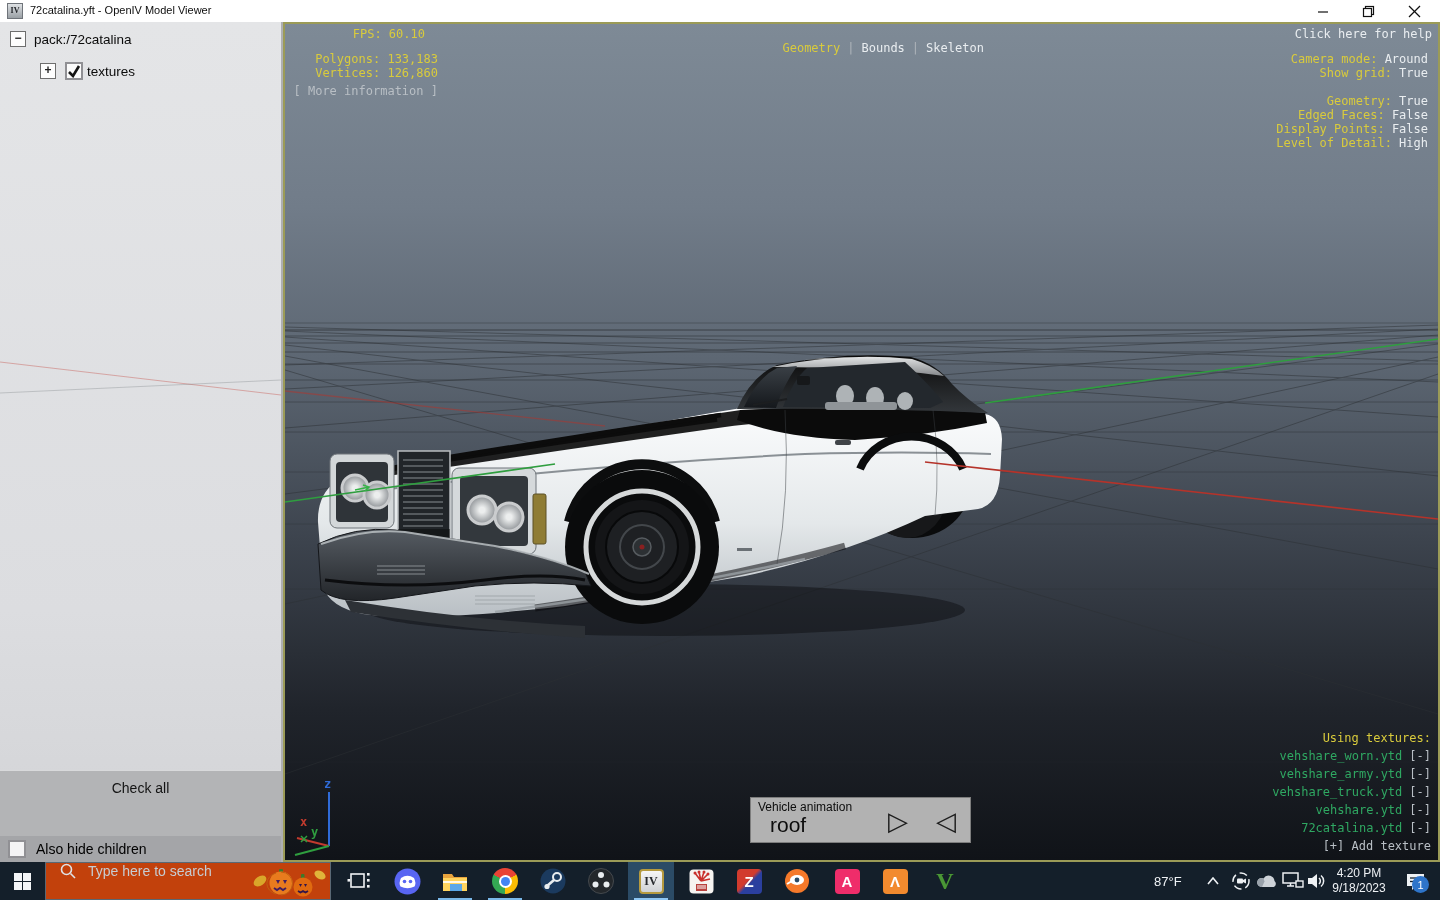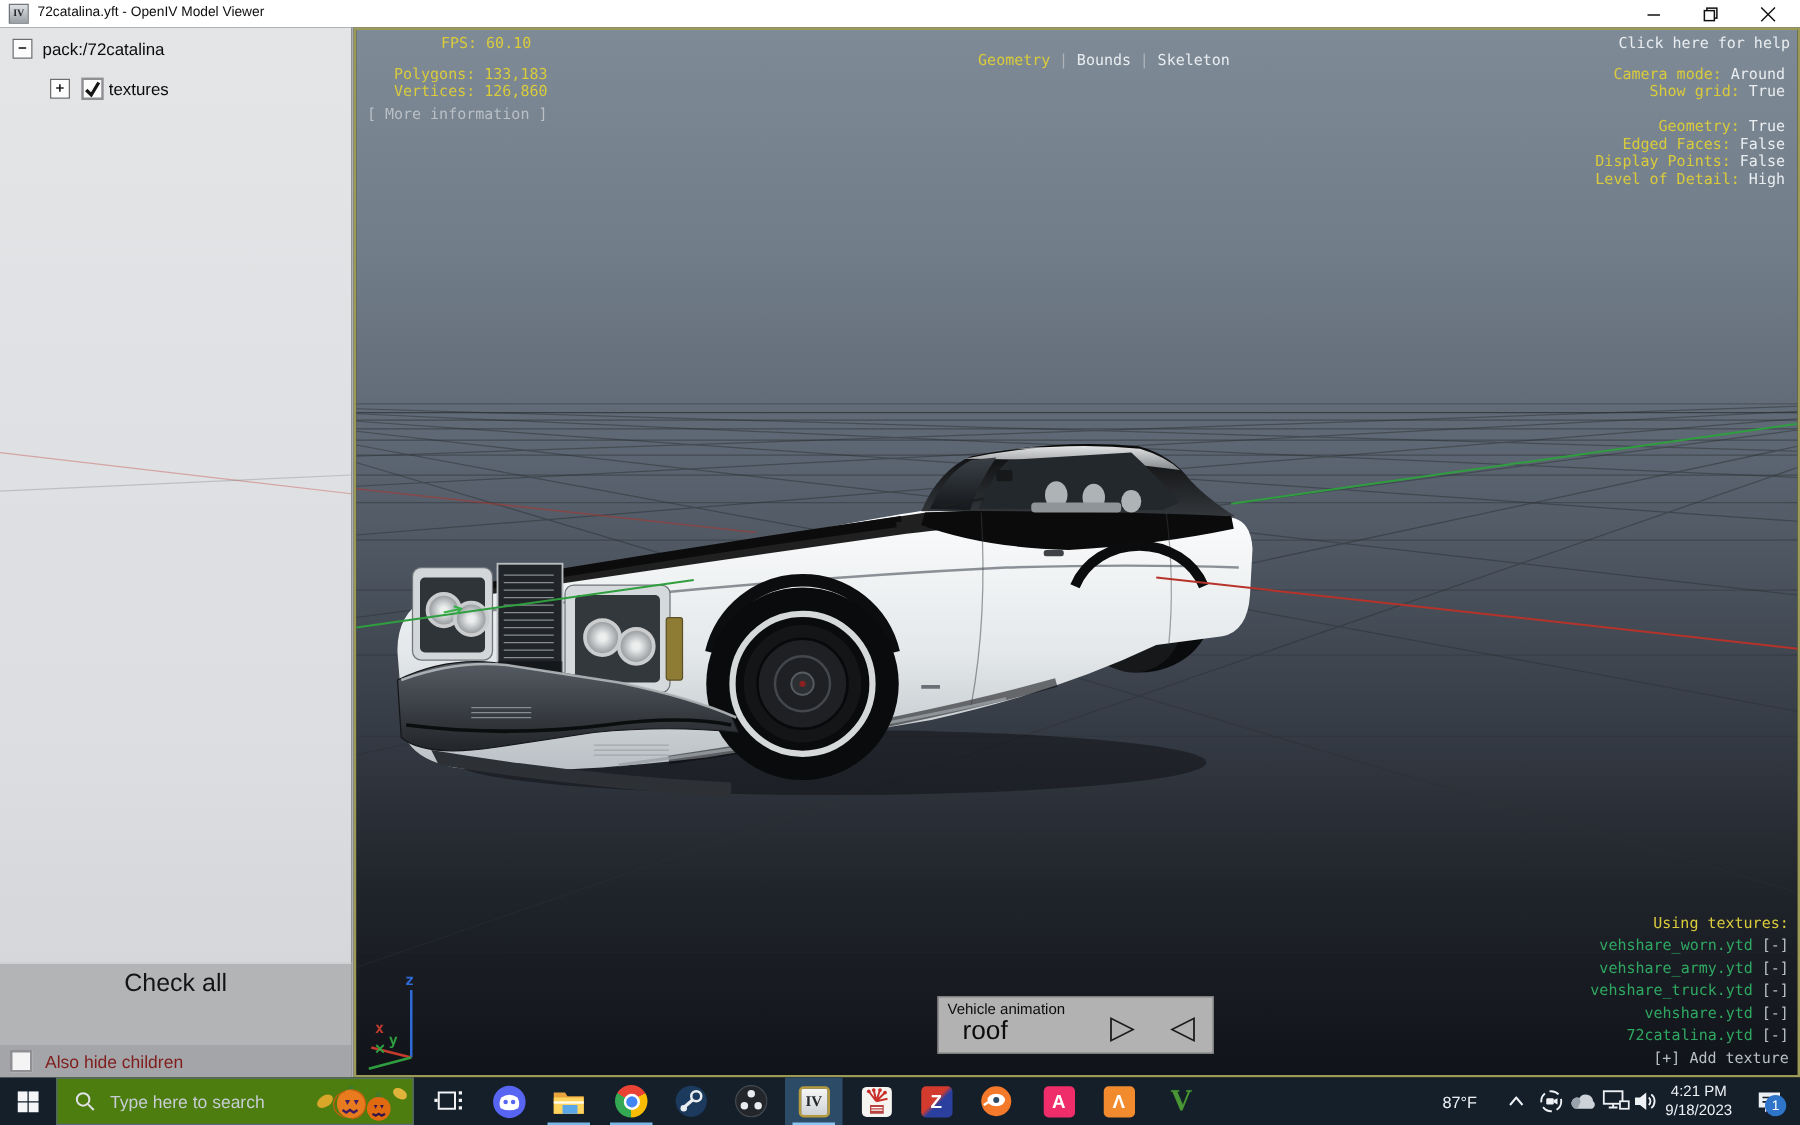--- a/index.html
+++ b/index.html
@@ -18,23 +18,23 @@
     border-right:2px solid #aeafb2; }
   #sidebar svg.faintlines { position:absolute; left:0; top:0; pointer-events:none; }
   .treerow { position:absolute; display:flex; align-items:center; font-size:13.5px; color:#0b0b0b; }
   .togglebox { width:16px; height:16px; background:#fdfdfd; border:1px solid #6e6e6e;
     font:bold 12px "Liberation Sans",sans-serif; text-align:center; line-height:13px; color:#222; }
   .cbox { width:18px; height:18px; background:#fbfbfb; border:2px solid #909094; display:flex;
     align-items:center; justify-content:center; }
   #panel-buttons { position:absolute; left:0; top:748px; width:281px; height:66px; background:#b3b4b6;
     border-top:1px solid #d8d9db; }
   .panel-btn { width:100%; height:33px; display:flex; align-items:center; justify-content:center;
-    font-size:20px; color:#141414; }
+    font-size:14px; color:#141414; }
   #also-hide { position:absolute; left:0; top:814px; width:281px; height:26px; background:#a4a5a8;
-    display:flex; align-items:center; gap:10px; padding-left:8px; font-size:14px; color:#7f1d1d; }
+    display:flex; align-items:center; gap:10px; padding-left:8px; font-size:14px; color:#000000; }
   
   #viewport { position:absolute; left:283px; top:22px; width:1157px; height:840px;
     border:2px solid #9b9b57;
     background:linear-gradient(180deg,#7e8a96 0%,#717c89 22%,#5d6773 40%,#3c434d 62%,#20242b 82%,#101318 100%); }
   #vpcanvas { position:absolute; left:0; top:0; }
   .mono { font-family:"DejaVu Sans Mono", monospace; font-size:12px; }
   .yel { color:#d9cb3c; }
   .wht { color:#e9edf0; }
   .grn { color:#2fa862;margin-left:32px; }
   .gry { color:#b9bfc5; }
@@ -52,22 +52,22 @@
     background:#b2b2b2; border:1px solid #7d7d7d; }
   #animpanel .t { position:absolute; left:7px; top:2px; font-size:12px; color:#0c0c0c; }
   #animpanel .v { position:absolute; left:19px; top:15px; font-size:21px; color:#0c0c0c; }
   .tri { position:absolute; top:2px; width:34px; height:42px; display:flex; align-items:center;
     justify-content:center; font-size:26px; color:#1b1b1b; }
   
   #taskbar { position:absolute; left:0; top:862px; width:1440px; height:38px; background:#141f2a; }
   .tb { position:absolute; top:0; height:38px; display:flex; align-items:center; justify-content:center; }
   .tb.active { background:#2b4b66; }
   .tb .uline { position:absolute; left:6px; right:6px; bottom:0; height:2.5px; background:#7ab8e8; }
-  #searchbox { position:absolute; left:45px; top:0; width:286px; height:38px; background:#4d7c0f;
-    border:1px solid #5a6874; display:flex; align-items:center; }
+  #searchbox { position:absolute; left:45px; top:0; width:286px; height:38px; background:#c2410c;
+    border:1px solid #5a6874; display:flex; align-items:flex-start; }
   #searchbox input { background:transparent; border:none; outline:none; color:#c6cdd3;
     font-size:14px; width:170px; font-family:"Liberation Sans",sans-serif; }
   #searchbox input::placeholder { color:#c6cdd3; opacity:1; }
   .sqicon { border-radius:4px; display:flex; align-items:center; justify-content:center; }
   #tray-temp { position:absolute; left:1154px; top:12px; font-size:13px; color:#eef1f4; }
   #clock { position:absolute; left:1326px; top:4px; width:66px; text-align:center; color:#eef1f4;
     font-size:12px; line-height:15px; }
   #badge { position:absolute; left:1412px; top:876px; width:17px; height:17px; border-radius:50%;
     background:#2e74c9; color:#fff; font-size:11px; display:flex; align-items:center; justify-content:center; }
 </style>
@@ -476,21 +476,21 @@
       <rect x="14" y="9" width="7" height="6" fill="#141f2a" stroke="#eef1f4" stroke-width="1.4"></rect>
     </svg>
   </div>
   <div class="tb" style="left:1304px; width:26px;">
     <svg width="20" height="18">
       <polygon points="1,6 5,6 10,2 10,16 5,12 1,12" fill="#eef1f4"></polygon>
       <path d="M12,6 a4,4 0 0 1 0,6 M14,3.5 a7,7 0 0 1 0,11" fill="none" stroke="#eef1f4" stroke-width="1.5"></path>
     </svg>
   </div>
   <div id="clock">
-    <div>4:21 PM</div>
+    <div>4:20 PM</div>
     <div>9/18/2023</div>
   </div>
   <div class="tb" style="left:1398px; width:34px;">
     <svg width="19" height="17">
       <path d="M1,1 h17 v12 h-8 l-4,4 v-4 h-5 z" fill="#eef1f4"></path>
       <line x1="4" y1="5" x2="15" y2="5" stroke="#141f2a" stroke-width="1.3"></line>
       <line x1="4" y1="8.5" x2="15" y2="8.5" stroke="#141f2a" stroke-width="1.3"></line>
     </svg>
   </div>
 </div>

